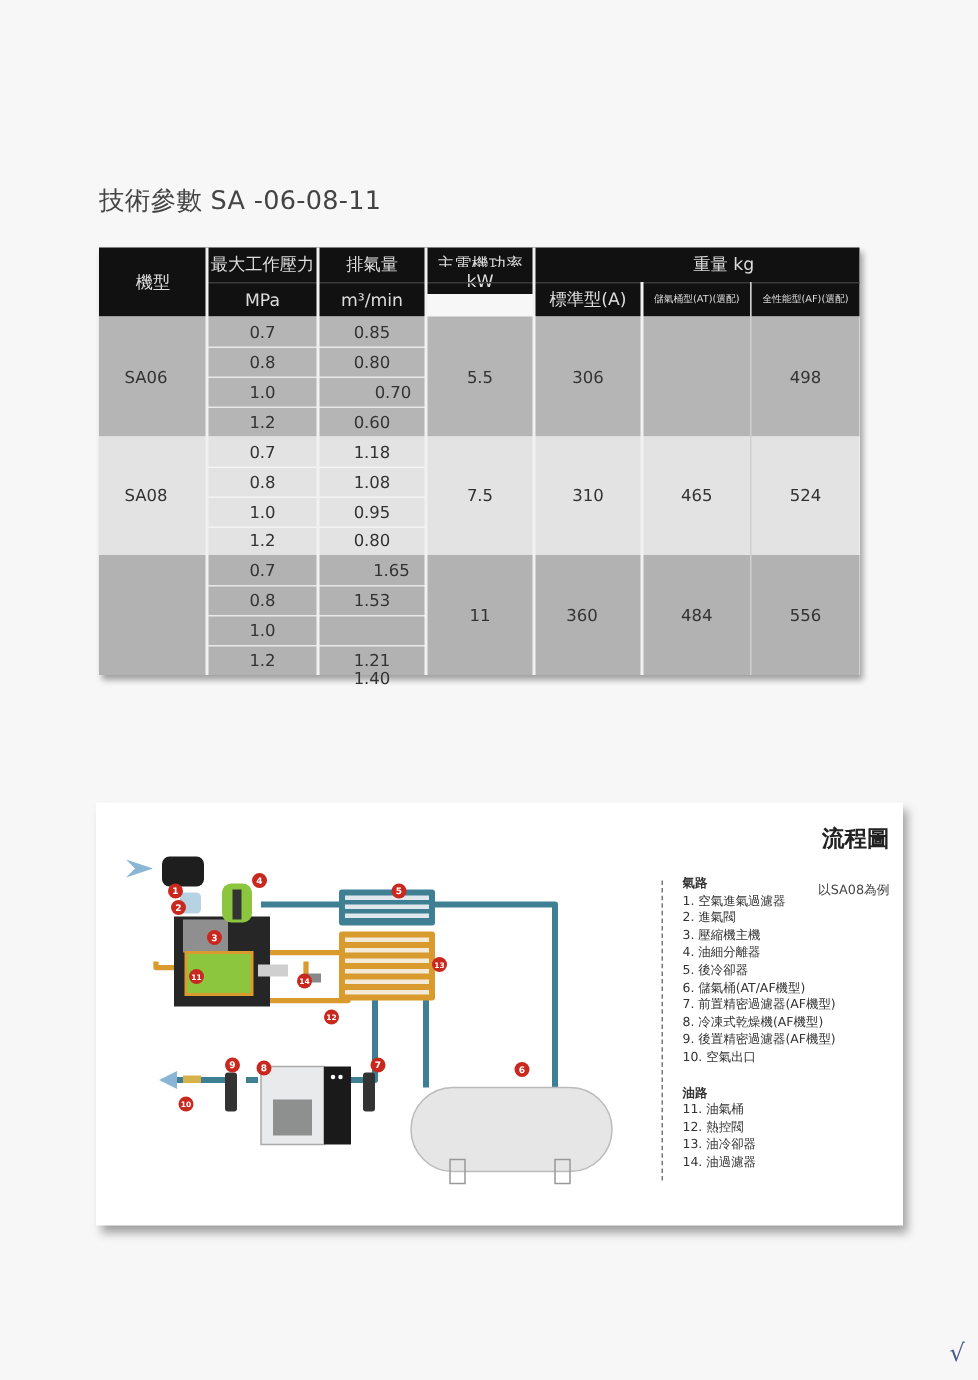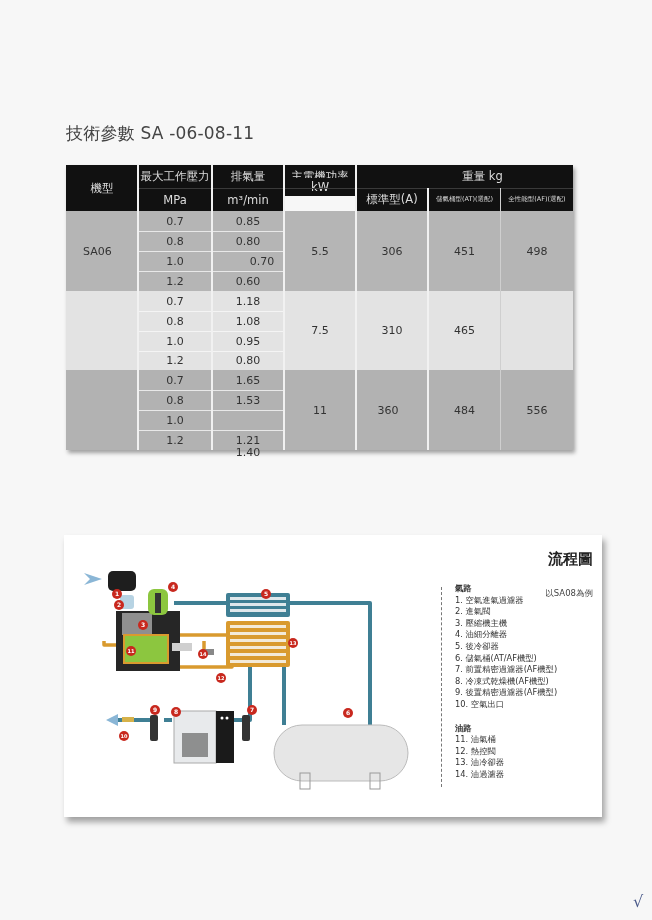--- a/index.html
+++ b/index.html
@@ -56,40 +56,41 @@
   <div class="cell" style="left:72px;top:46px;width:74px;height:20px;">0.7</div>
   <div class="cell" style="left:72px;top:66px;width:74px;height:20px;">0.8</div>
   <div class="cell" style="left:72px;top:86px;width:74px;height:20px;">1.0</div>
   <div class="cell" style="left:72px;top:106px;width:74px;height:20px;">1.2</div>
   <div class="cell" style="left:146px;top:46px;width:72px;height:20px;">0.85</div>
   <div class="cell" style="left:146px;top:66px;width:72px;height:20px;">0.80</div>
   <div class="cell" style="left:160px;top:86px;width:72px;height:20px;">0.70</div>
   <div class="cell" style="left:146px;top:106px;width:72px;height:20px;">0.60</div>
   <div class="cell" style="left:218px;top:46px;width:72px;height:80px;">5.5</div>
   <div class="cell" style="left:290px;top:46px;width:72px;height:80px;">306</div>
-  <div class="cell" style="left:362px;top:46px;width:73px;height:80px;">451</div>
   <div class="cell" style="left:435px;top:46px;width:72px;height:80px;">498</div>
 
+  <div class="cell" style="left:0;top:126px;width:72px;height:79px;justify-content:flex-start;padding-left:17px;">SA08</div>
   <div class="cell" style="left:72px;top:126px;width:74px;height:20px;">0.7</div>
   <div class="cell" style="left:72px;top:146px;width:74px;height:20px;">0.8</div>
   <div class="cell" style="left:72px;top:166px;width:74px;height:20px;">1.0</div>
   <div class="cell" style="left:72px;top:186px;width:74px;height:19px;">1.2</div>
   <div class="cell" style="left:146px;top:126px;width:72px;height:20px;">1.18</div>
   <div class="cell" style="left:146px;top:146px;width:72px;height:20px;">1.08</div>
   <div class="cell" style="left:146px;top:166px;width:72px;height:20px;">0.95</div>
   <div class="cell" style="left:146px;top:186px;width:72px;height:19px;">0.80</div>
   <div class="cell" style="left:218px;top:126px;width:72px;height:79px;">7.5</div>
   <div class="cell" style="left:290px;top:126px;width:72px;height:79px;">310</div>
   <div class="cell" style="left:362px;top:126px;width:73px;height:79px;">465</div>
+  <div class="cell" style="left:435px;top:126px;width:72px;height:79px;">524</div>
 
   <div class="cell" style="left:72px;top:205px;width:74px;height:20px;">0.7</div>
   <div class="cell" style="left:72px;top:225px;width:74px;height:20px;">0.8</div>
   <div class="cell" style="left:72px;top:245px;width:74px;height:20px;">1.0</div>
   <div class="cell" style="left:72px;top:265px;width:74px;height:20px;">1.2</div>
-  <div class="cell" style="left:146px;top:205px;width:72px;height:20px;">1.65</div>
+  <div class="cell" style="left:159px;top:205px;width:72px;height:20px;">1.65</div>
   <div class="cell" style="left:146px;top:225px;width:72px;height:20px;">1.53</div>
   <div class="cell" style="left:146px;top:245px;width:72px;height:20px;margin-top:32px;">1.40</div>
   <div class="cell" style="left:146px;top:265px;width:72px;height:20px;">1.21</div>
   <div class="cell" style="left:218px;top:205px;width:72px;height:80px;">11</div>
   <div class="cell" style="left:290px;top:205px;width:64px;height:80px;">360</div>
   <div class="cell" style="left:362px;top:205px;width:73px;height:80px;">484</div>
   <div class="cell" style="left:435px;top:205px;width:72px;height:80px;">556</div>
 
   <div class="hline" style="left:72px;top:66px;width:146px;"></div>
   <div class="hline" style="left:72px;top:86px;width:146px;"></div>

